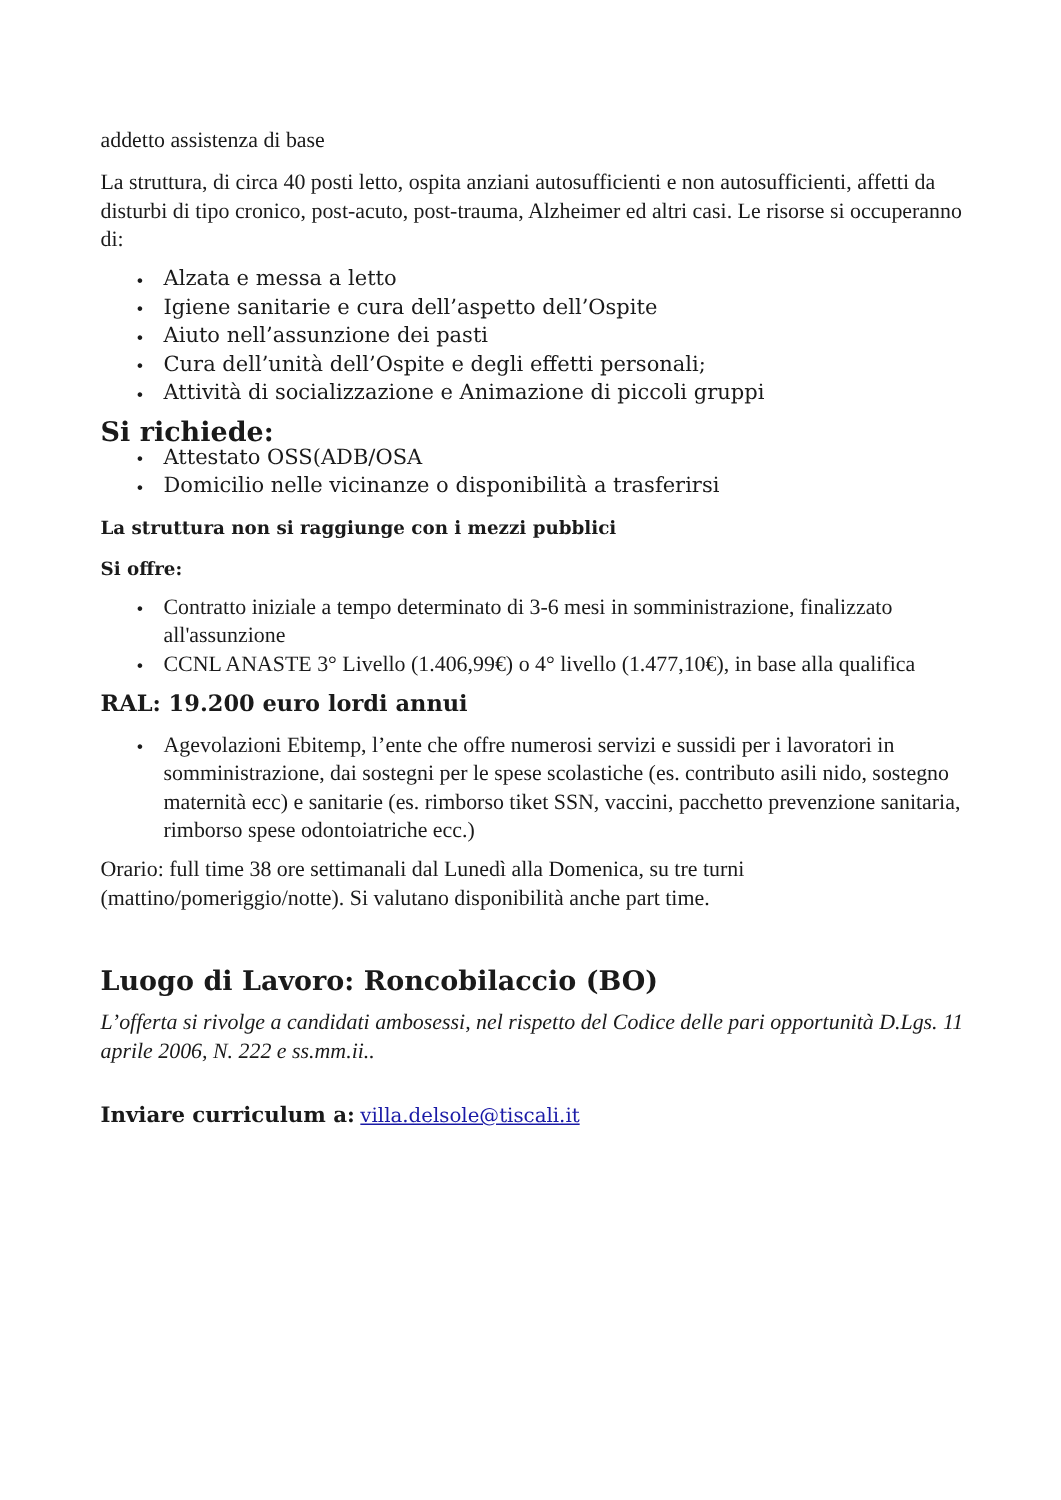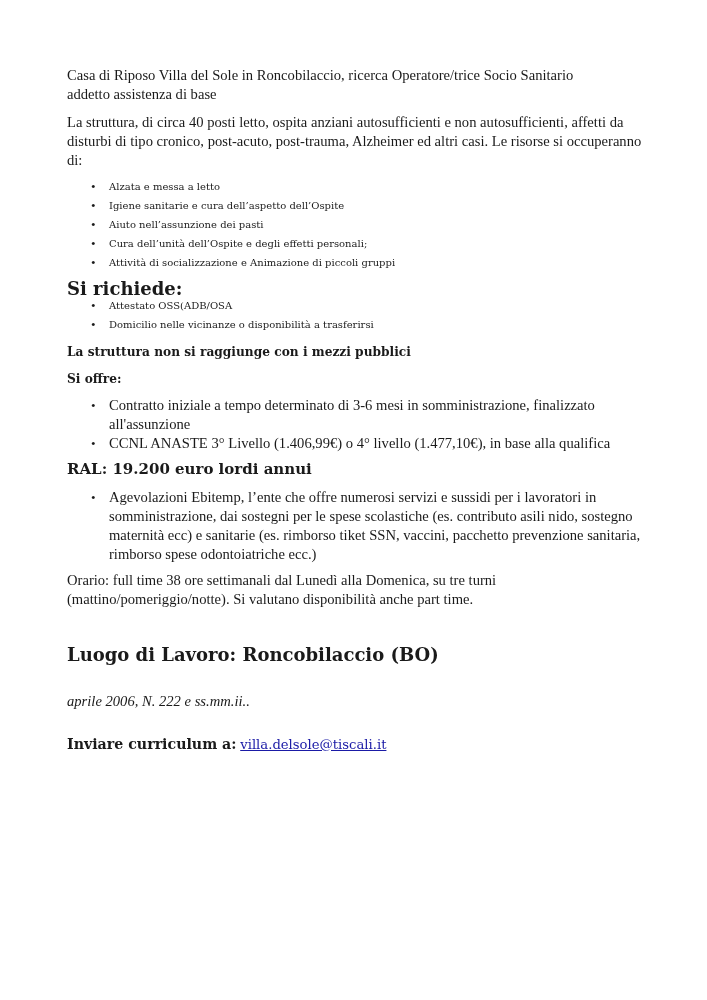--- a/index.html
+++ b/index.html
@@ -1,30 +1,29 @@
 <!DOCTYPE html>
 <html><head>
 <meta charset="utf-8">
 <style>
   html, body { margin: 0; padding: 0; background: #ffffff; }
   body { width: 707px; height: 1000px; position: relative; overflow: hidden; color: #1a1a1a; }
   .page { position: absolute; left: 0; top: 0; width: 707px; height: 1000px; }
   .ln { position: absolute; white-space: nowrap; font-family: "Liberation Serif", serif; font-size: 14.6px; line-height: 19px; }
-  .wide { font-family: "DejaVu Serif", serif; font-size: 10px; }
+  .wide { font-family: "DejaVu Serif", serif; font-size: 14px; }
   .h-bold { font-family: "DejaVu Serif", serif; font-weight: bold; font-size: 14.2px; }
   .italic { font-style: italic; }
   .bullet { position: absolute; font-family: "Liberation Serif", serif; font-size: 13px; line-height: 19px; }
   a.link { color: #1a1aa6; text-decoration: underline; }
 </style>
 </head>
 <body>
 
 <div class="page">
 
-  <div class="ln" style="left:67px;top:66px;">Casa di Riposo Villa del Sole in Roncobilaccio, ricerca Operatore/trice Socio Sanitario</div>
   <div class="ln" style="left:67px;top:85px;">addetto assistenza di base</div>
 
   <div class="ln" style="left:67px;top:113px;">La struttura, di circa 40 posti letto, ospita anziani autosufficienti e non autosufficienti, affetti da</div>
   <div class="ln" style="left:67px;top:132px;">disturbi di tipo cronico, post-acuto, post-trauma, Alzheimer ed altri casi. Le risorse si occuperanno</div>
   <div class="ln" style="left:67px;top:151px;">di:</div>
 
   <div>
     <span class="bullet" style="left:91px;top:177px;">•</span>
     <div class="ln wide" style="left:109px;top:177px;">Alzata e messa a letto</div>
     <span class="bullet" style="left:91px;top:196px;">•</span>
@@ -64,20 +63,21 @@
     <div class="ln" style="left:109px;top:507px;">somministrazione, dai sostegni per le spese scolastiche (es. contributo asili nido, sostegno</div>
     <div class="ln" style="left:109px;top:526px;">maternità ecc) e sanitarie (es. rimborso tiket SSN, vaccini, pacchetto prevenzione sanitaria,</div>
     <div class="ln" style="left:109px;top:545px;">rimborso spese odontoiatriche ecc.)</div>
   </div>
 
   <div class="ln" style="left:67px;top:571px;">Orario: full time 38 ore settimanali dal Lunedì alla Domenica, su tre turni</div>
   <div class="ln" style="left:67px;top:590px;">(mattino/pomeriggio/notte). Si valutano disponibilità anche part time.</div>
 
   <div class="ln h-bold" style="left:67px;top:645px;font-size:18px;">Luogo di Lavoro: Roncobilaccio (BO)</div>
 
+  <div class="ln italic" style="left:67px;top:673px;">L’offerta si rivolge a candidati ambosessi, nel rispetto del Codice delle pari opportunità D.Lgs. 11</div>
   <div class="ln italic" style="left:67px;top:692px;">aprile 2006, N. 222 e ss.mm.ii..</div>
 
   <div class="ln" style="left:67px;top:735px;">
     <span class="h-bold" style="font-size:14.2px;">Inviare curriculum a:</span>
     <a class="link" href="#" style="font-family:'DejaVu Serif',serif;font-size:13.2px;">villa.delsole@tiscali.it</a>
   </div>
 
 </div>
 
 </body></html>

